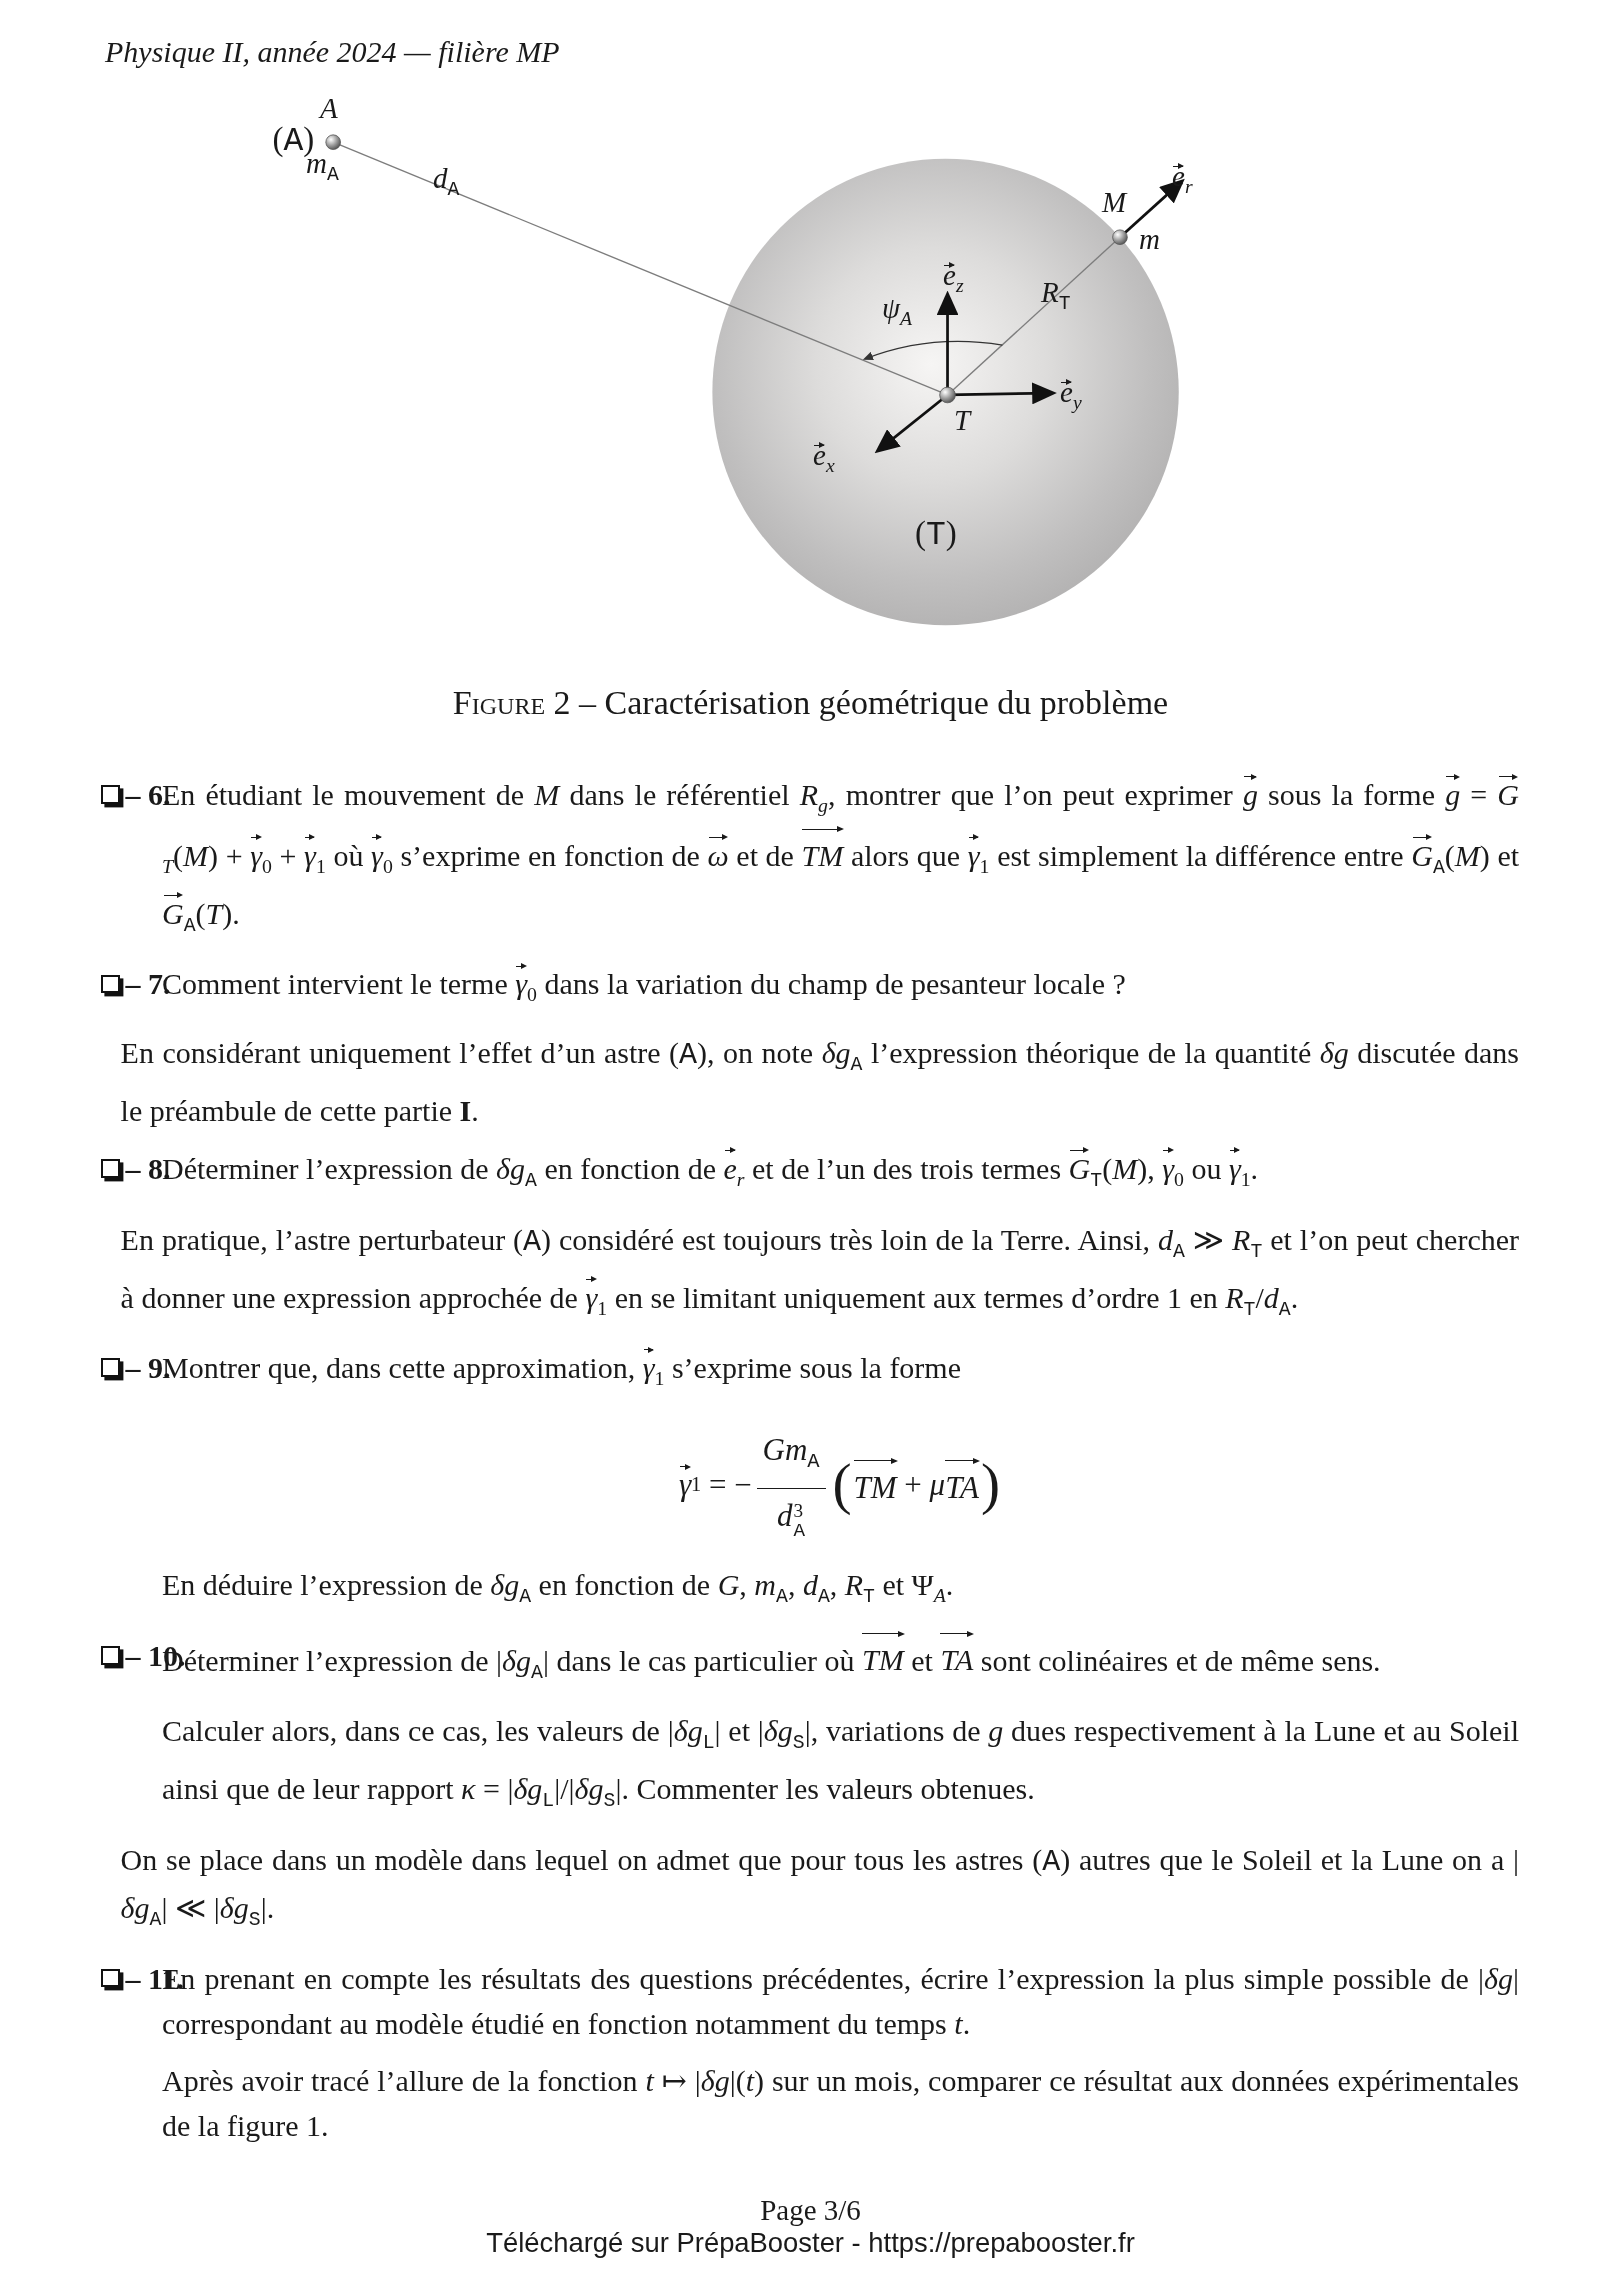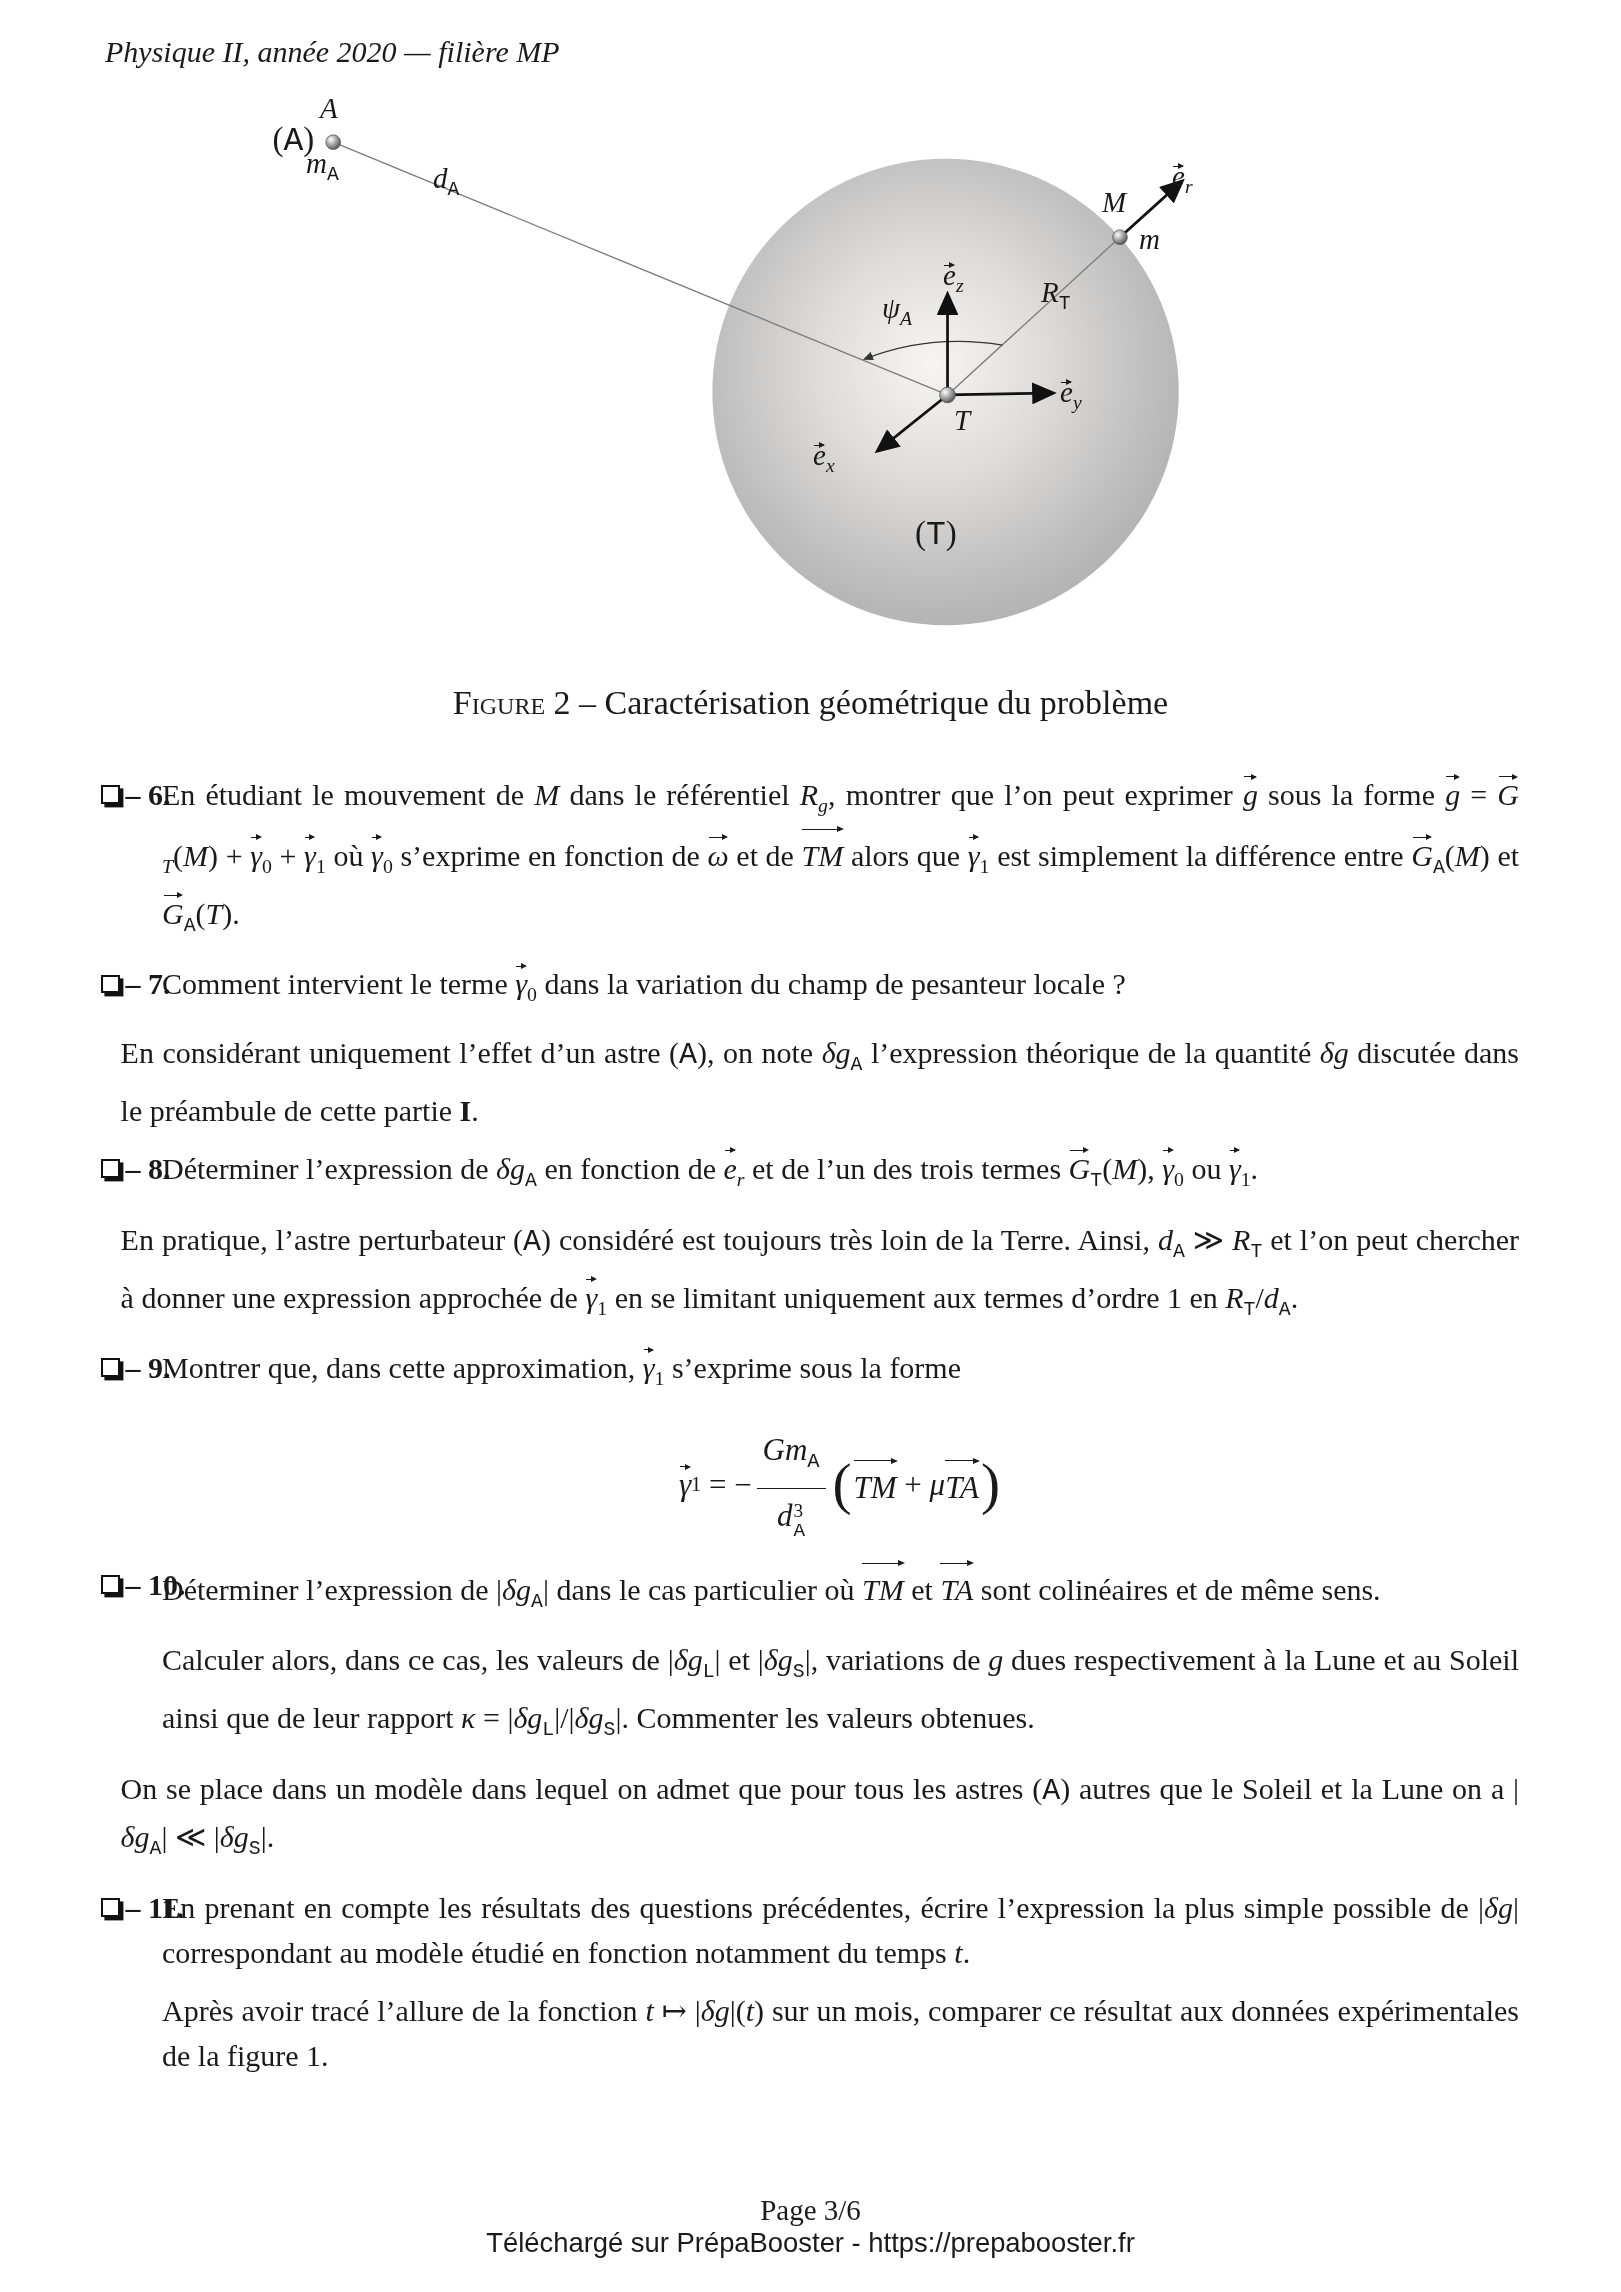--- a/index.html
+++ b/index.html
@@ -57,21 +57,21 @@
   
   .footer-page{position:absolute;left:0;top:2194px;width:100%;text-align:center;font-size:29px;font-weight:normal;}
   .footer-note{position:absolute;left:0;top:2227px;width:100%;text-align:center;font-size:27.4px;
                font-family:"Liberation Sans","DejaVu Sans",sans-serif;font-weight:normal;}
 </style>
 </head>
 <body>
 
 <div class="page">
 
-  <div class="header">Physique II, année 2020 — filière MP</div>
+  <div class="header">Physique II, année 2024 — filière MP</div>
 
   <div class="figure">
     <svg width="1019" height="564" viewBox="0 0 1040 575">
       <defs>
         <radialGradient id="sph" cx="47%" cy="44%" r="62%">
           <stop offset="0%" stop-color="#f6f5f4"></stop>
           <stop offset="40%" stop-color="#dddcdb"></stop>
           <stop offset="75%" stop-color="#c0bfbf"></stop>
           <stop offset="100%" stop-color="#aeadad"></stop>
         </radialGradient>
@@ -156,20 +156,21 @@
     <div class="qitem">
       <span class="qmarker">
           <span class="qbox"></span>
           <span>– 9.</span>
         </span>
       <div>Montrer que, dans cette approximation, <span class="v"><i>γ</i></span><sub>1</sub> s’exprime sous la forme</div>
       <div class="equation"><span class="v"><i>γ</i></span><sub>1</sub>&nbsp;=&nbsp;−<span class="frac">
             <span class="fn"><i>Gm</i><sub class="tt">A</sub></span>
             <span class="fd"><i>d</i><span class="ss"><span>3</span><span class="tt">A</span></span></span>
           </span><span class="bigp">(</span><span class="ov"><i>TM</i></span>&nbsp;+&nbsp;<i>μ</i><span class="ov"><i>TA</i></span><span class="bigp">)</span></div>
+      <div class="eqafter">En déduire l’expression de <i>δg</i><sub class="tt">A</sub> en fonction de <i>G</i>, <i>m</i><sub class="tt">A</sub>, <i>d</i><sub class="tt">A</sub>, <i>R</i><sub class="tt">T</sub> et Ψ<sub><i>A</i></sub>.</div>
     </div>
 
     <div class="qitem">
       <span class="qmarker">
           <span class="qbox"></span>
           <span>– 10.</span>
         </span>
       <div>Déterminer l’expression de |<i>δg</i><sub class="tt">A</sub>| dans le cas particulier où <span class="ov"><i>TM</i></span> et <span class="ov"><i>TA</i></span> sont colinéaires et de même sens.</div>
       <div class="qsub">Calculer alors, dans ce cas, les valeurs de |<i>δg</i><sub class="tt">L</sub>| et |<i>δg</i><sub class="tt">S</sub>|, variations de <i>g</i> dues respectivement à la Lune et au Soleil ainsi que de leur rapport <i>κ</i>&nbsp;=&nbsp;|<i>δg</i><sub class="tt">L</sub>|/|<i>δg</i><sub class="tt">S</sub>|. Commenter les valeurs obtenues.</div>
     </div>

